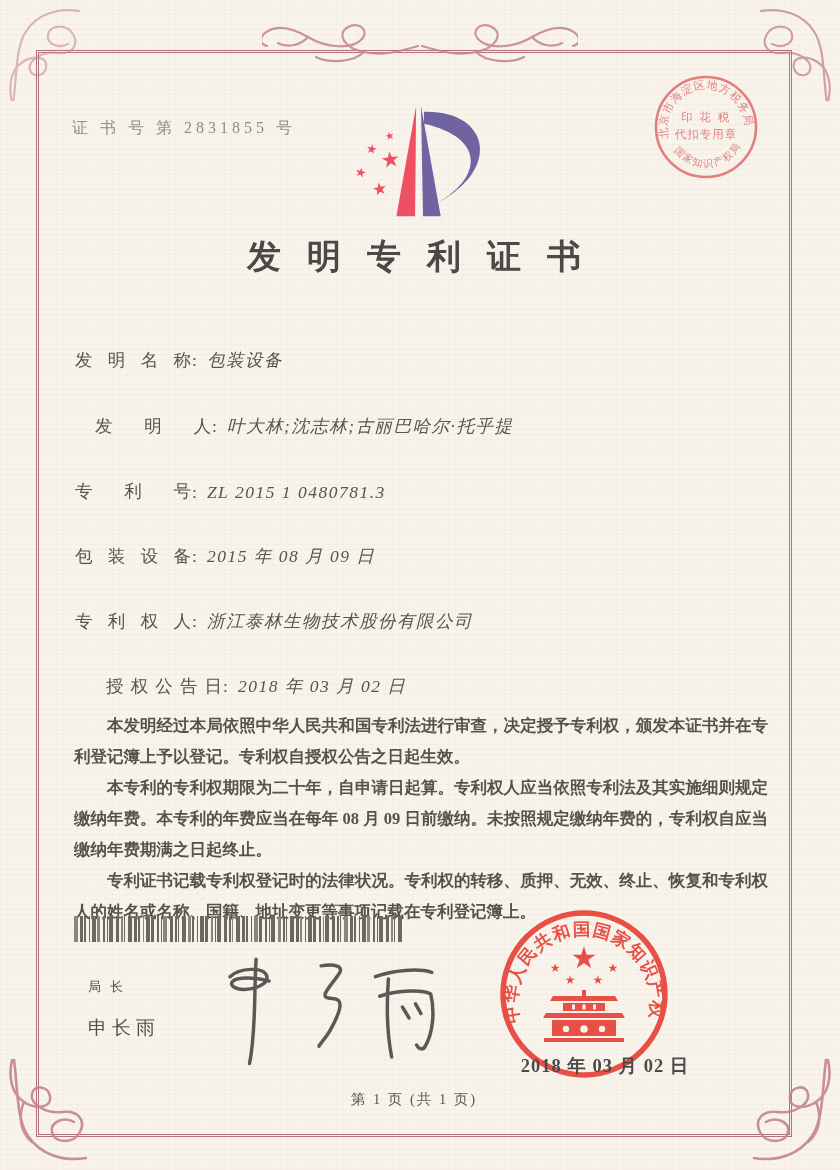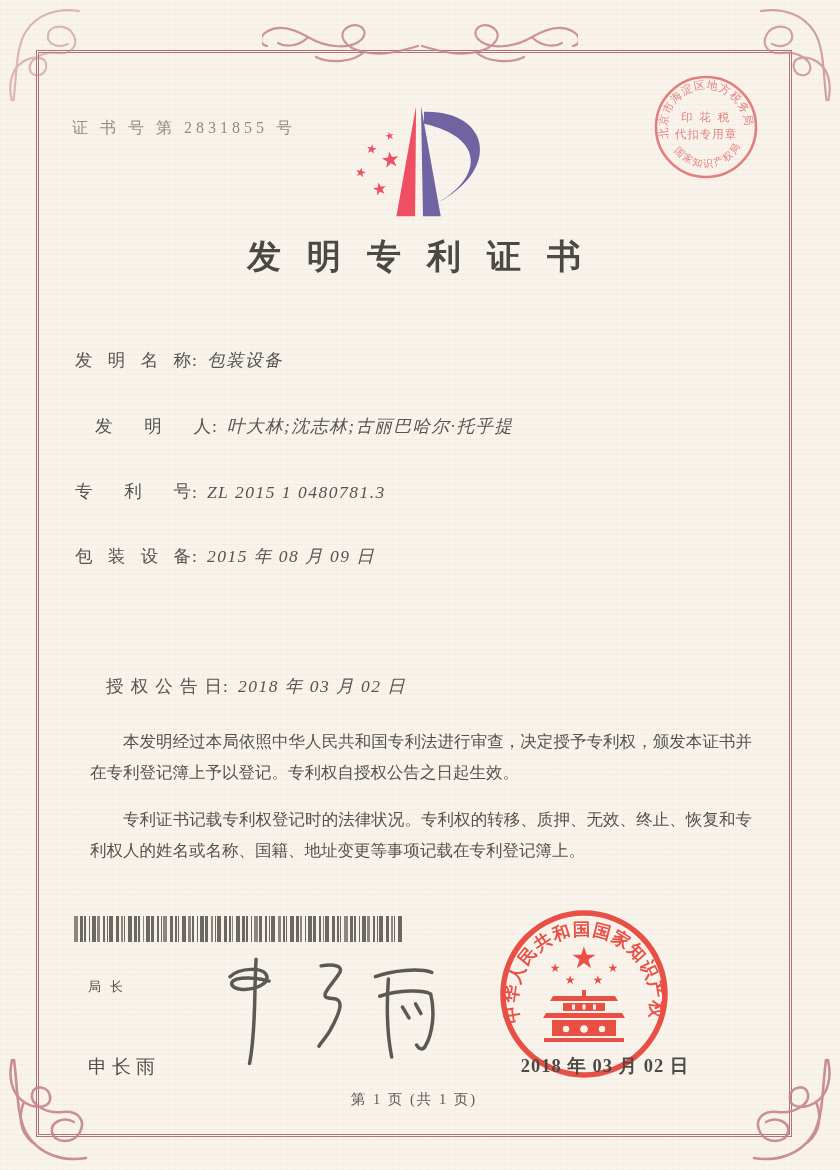--- a/index.html
+++ b/index.html
@@ -25,24 +25,24 @@
     font-size:34px;color:#4a4946;letter-spacing:26px;text-indent:26px;font-weight:700;
   }
   .field-row{position:absolute;left:75px;font-size:17.5px;color:#56544f;white-space:nowrap;}
   .f-label{display:inline-block;width:116px;text-align:justify;text-align-last:justify;letter-spacing:0;vertical-align:bottom;}
   .f-sep{display:inline-block;margin:0 10px 0 1px;}
   .f-value{letter-spacing:1.5px;font-style:italic;}
   .paragraphs{
     position:absolute;left:74px;top:710px;width:694px;font-size:16.5px;line-height:31px;
     text-align:justify;color:#54524d;
   }
-  .paragraphs p{margin:16px;text-indent:2em;}
+  .paragraphs p{margin:0;text-indent:2em;font-weight:bold;}
   .barcode{position:absolute;left:74px;top:916px;}
   .sig-role{position:absolute;left:88px;top:978px;font-size:13px;letter-spacing:9px;color:#504e49;}
-  .sig-name{position:absolute;left:88px;top:1015px;font-size:19px;letter-spacing:5px;color:#504e49;margin-top:39px;}
+  .sig-name{position:absolute;left:88px;top:1015px;font-size:19px;letter-spacing:5px;color:#504e49;}
   .sig-graphic{position:absolute;left:213px;top:942px;}
   .tax-stamp{position:absolute;left:647px;top:68px;opacity:.9;}
   .seal{position:absolute;left:495px;top:905px;opacity:.95;}
   .seal-date{
     position:absolute;left:500px;top:1053px;width:210px;text-align:center;
     font-size:18.5px;font-weight:600;color:#4c4a46;letter-spacing:1px;z-index:5;
   }
   .footer{
     position:absolute;left:36px;top:1090px;width:756px;text-align:center;
     font-size:14.5px;letter-spacing:2px;color:#5b5954;
@@ -139,26 +139,30 @@
   </div>
   <div class="field-row" style="top:414px;margin-left:20px;">
     <span class="f-label">发明人</span><span class="f-sep">:</span><span class="f-value">叶大林;沈志林;古丽巴哈尔·托乎提</span>
   </div>
   <div class="field-row" style="top:479px;">
     <span class="f-label">专利号</span><span class="f-sep">:</span><span class="f-value">ZL 2015 1 0480781.3</span>
   </div>
   <div class="field-row" style="top:544px;">
     <span class="f-label">包装设备</span><span class="f-sep">:</span><span class="f-value">2015 年 08 月 09 日</span>
   </div>
+  <div class="field-row" style="top:609px;">
+    <span class="f-label">专利权人</span><span class="f-sep">:</span><span class="f-value">浙江泰林生物技术股份有限公司</span>
+  </div>
   <div class="field-row" style="top:674px;margin-left:31px;">
     <span class="f-label">授权公告日</span><span class="f-sep">:</span><span class="f-value">2018 年 03 月 02 日</span>
   </div>
 
   <div class="paragraphs">
     <p>本发明经过本局依照中华人民共和国专利法进行审查，决定授予专利权，颁发本证书并在专利登记簿上予以登记。专利权自授权公告之日起生效。</p>
+    <p>本专利的专利权期限为二十年，自申请日起算。专利权人应当依照专利法及其实施细则规定缴纳年费。本专利的年费应当在每年 08 月 09 日前缴纳。未按照规定缴纳年费的，专利权自应当缴纳年费期满之日起终止。</p>
     <p>专利证书记载专利权登记时的法律状况。专利权的转移、质押、无效、终止、恢复和专利权人的姓名或名称、国籍、地址变更等事项记载在专利登记簿上。</p>
   </div>
 
   <svg id="barcode" class="barcode" width="332" height="26">
       <rect x="0" y="0" width="4" height="26" fill="#8a867f"></rect>
       <rect x="6" y="0" width="3" height="26" fill="#6b6761"></rect>
       <rect x="10" y="0" width="2" height="26" fill="#6b6761"></rect>
       <rect x="15" y="0" width="1" height="26" fill="#6b6761"></rect>
       <rect x="18" y="0" width="4" height="26" fill="#6b6761"></rect>
       <rect x="23" y="0" width="3" height="26" fill="#8a867f"></rect>

